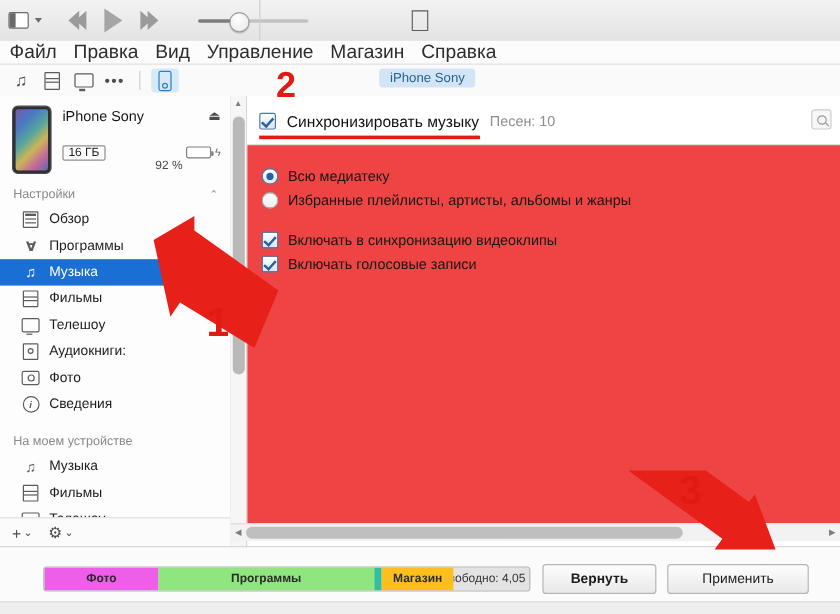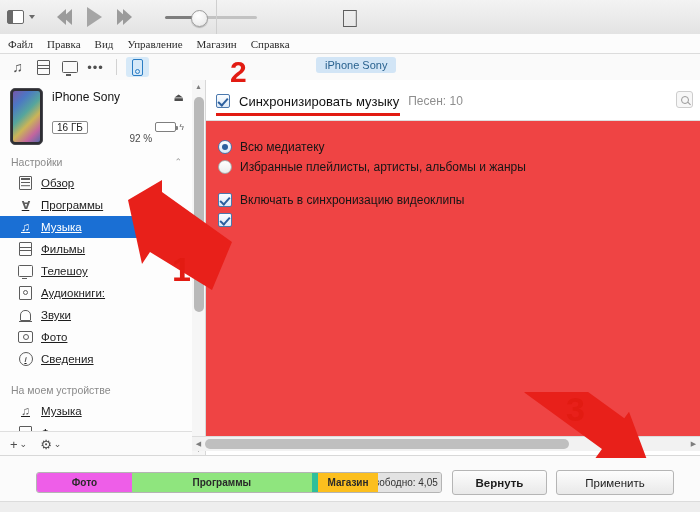--- a/index.html
+++ b/index.html
@@ -79,21 +79,21 @@
     font-size:11px;color:#3a3a3a;
   }
   .wbtn.close{background:linear-gradient(#e8503a,#c62d1b);border-color:#a82616;color:#fff;font-weight:bold;}
 
   
   .menubar{
     position:absolute;left:0;top:34px;width:700px;height:19px;
     background:#fcfcfc;border-bottom:1px solid #dcdcdc;
     display:flex;align-items:center;padding-left:8px;gap:14px;
   }
-  .menu-item{font-size:11px;color:#2d2d2d;white-space:nowrap;font-family:Liberation Serif, serif;}
+  .menu-item{font-size:16px;color:#2d2d2d;white-space:nowrap;}
 
   
   .navbar{
     position:absolute;left:0;top:54px;width:700px;height:26px;
     background:#fafafa;border-bottom:1px solid #d6d6d6;
     display:flex;align-items:center;
   }
   .nav-icons{display:flex;align-items:center;gap:3px;padding-left:6px;}
   .nic{
     width:23px;height:20px;display:flex;align-items:center;justify-content:center;border-radius:3px;
@@ -159,21 +159,21 @@
   .bolt{font-size:9px;color:#6a6a6a;}
 
   .sec-head{
     display:flex;align-items:center;justify-content:space-between;
     padding:7px 10px 4px 11px;font-size:10.5px;color:#8a8a8a;
   }
   .sec-chev{font-size:9px;color:#9b9b9b;}
   .slist{list-style:none;margin:0;padding:0;}
   .sitem{
     display:flex;align-items:center;gap:8px;height:22px;padding-left:18px;
-    font-size:11.5px;color:#1d1d1d;text-decoration:underline;
+    font-size:11.5px;color:#1d1d1d;
   }
   .sitem.selected{background:#1a6fd4;color:#fff;}
   .sitem .sicon{width:15px;display:flex;align-items:center;justify-content:center;flex:none;color:#5c5c5c;font-size:12px;}
   .sitem.selected .sicon{color:#fff;}
   .sq-ico{width:11px;height:12px;border:1.4px solid currentColor;border-radius:1px;position:relative;}
   .ico-overview::before{content:"";position:absolute;left:1px;top:1.4px;right:1px;height:1.3px;background:currentColor;}
   .ico-overview::after{content:"";position:absolute;left:1px;top:4.6px;right:1px;height:1.3px;background:currentColor;box-shadow:0 3.2px 0 currentColor;}
   .ico-film::before{content:"";position:absolute;left:0;right:0;top:3.6px;height:1.3px;background:currentColor;}
   .ico-film::after{content:"";position:absolute;left:0;right:0;top:7px;height:1.3px;background:currentColor;}
   .ico-tvs{width:13px;height:9.5px;border:1.4px solid currentColor;border-radius:1.5px;position:relative;}
@@ -420,26 +420,20 @@
         <span>Телешоу</span>
       </li>
       <li class="sitem">
         <span class="sicon">
             <span class="ico-abook"></span>
           </span>
         <span>Аудиокниги:</span>
       </li>
       <li class="sitem">
         <span class="sicon">
-            <span class="ico-bell"></span>
-          </span>
-        <span>Звуки</span>
-      </li>
-      <li class="sitem">
-        <span class="sicon">
             <span class="ico-cam"></span>
           </span>
         <span>Фото</span>
       </li>
       <li class="sitem">
         <span class="sicon">
             <span class="ico-info">i</span>
           </span>
         <span>Сведения</span>
       </li>
@@ -507,20 +501,21 @@
           <span class="radio"></span>
           <span class="opt-label">Избранные плейлисты, артисты, альбомы и жанры</span>
         </div>
         <div class="opt-spacer"></div>
         <div class="opt-row">
           <span class="cbox checked"></span>
           <span class="opt-label">Включать в синхронизацию видеоклипы</span>
         </div>
         <div class="opt-row">
           <span class="cbox checked"></span>
+          <span class="opt-label">Включать голосовые записи</span>
         </div>
       </div>
     </div>
   </div>
 
   <div class="hscroll">
     <div class="hs-arrow">◀</div>
     <div class="hs-track">
       <div class="hs-thumb"></div>
     </div>

